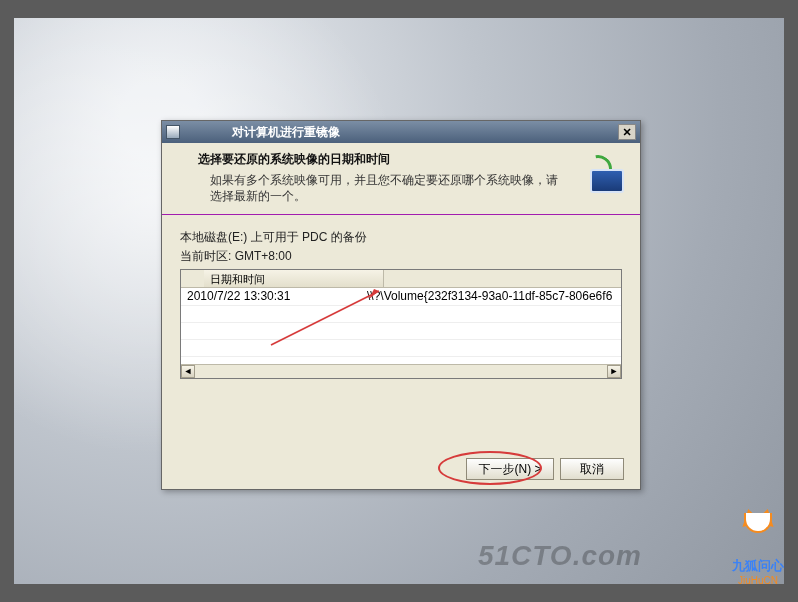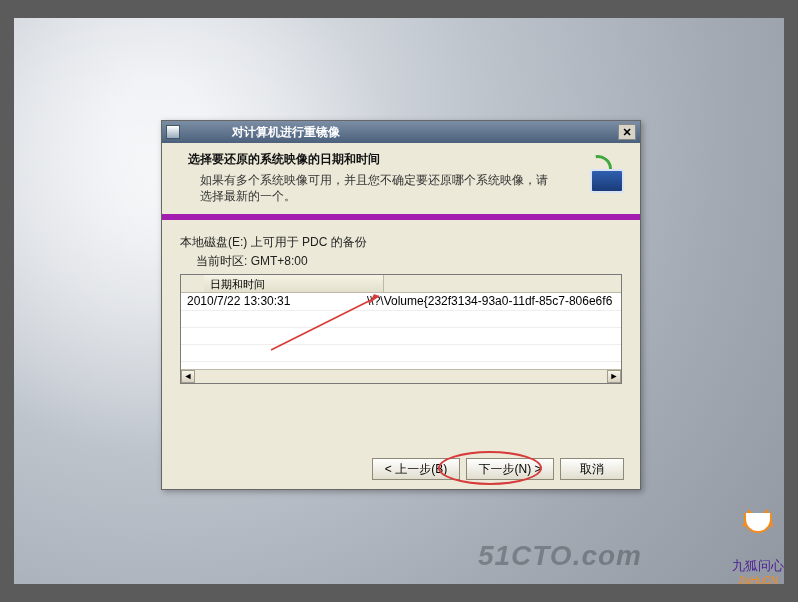--- a/index.html
+++ b/index.html
@@ -22,33 +22,33 @@
       height:22px; line-height:22px; padding:0 4px;
       background: linear-gradient(to bottom,#7b8ea5,#4b607b);
       color:#fff; display:flex; align-items:center; font-weight:bold; font-size:12px;gap:48px;
     }
     .titlebar .app-icon { width:14px; height:14px; margin-right:4px;
       background:linear-gradient(#fff,#9ab); border:1px solid #456; display:inline-block; }
     .titlebar .spacer { flex:1; }
     .titlebar .close { width:18px; height:16px; background:#d8d4c8; color:#000;
       border:1px solid #888; text-align:center; line-height:14px; font-family:Arial; font-size:11px; cursor:pointer; }
     .header {
-      padding:8px 14px 10px 26px; border-bottom:6px solid #a21caf; position:relative;
+      padding:8px 14px 10px 36px; border-bottom:1px solid #a21caf; position:relative;
     }
     .header .title { font-weight:bold; color:#111; font-size:12px; }
     .header .subtitle { margin-top:4px; color:#333; font-size:12px; line-height:1.35; max-width:370px; padding-left:12px; }
     .header .side-icon { position:absolute; right:12px; top:10px; width:48px; height:42px; }
     .header .side-icon .mon { position:absolute; right:4px; bottom:2px; width:34px; height:24px;
       background:linear-gradient(#2f5fb0,#1a3b78); border:2px solid #d8e4f6; border-radius:3px; }
     .header .side-icon .swoosh { position:absolute; left:4px; top:2px; width:28px; height:28px;
       border:3px solid #3fa83f; border-left-color:transparent; border-bottom-color:transparent;
       border-radius:50%; transform:rotate(35deg); }
     .body { padding:14px 18px 0; }
     .info-line { font-size:12px; color:#222; }
-    .tz-line { font-size:12px; color:#222; margin-top:2px; margin-left:16px; }
+    .tz-line { font-size:12px; color:#222; margin-top:2px; margin-left:0; }
     .listbox {
       margin-top:4px; height:110px; border:1px solid #7a7a7a; background:#fff; position:relative;
       overflow:hidden;
     }
     .listhead { height:18px; display:flex; background:#ece9d8; border-bottom:1px solid #bdb9a8; font-size:11px; }
     .listhead .col { border-right:1px solid #bdb9a8; padding:2px 6px; background:linear-gradient(#f6f3e6,#e3dfcc);margin-left:23px; }
     .col1 { width:180px; }
     .col2 { flex:1; }
     .row { display:flex; height:17px; font-size:12px; }
     .row .cell { padding:1px 6px; white-space:nowrap; overflow:hidden; }
@@ -75,21 +75,21 @@
     
     .wm1 { position:absolute; bottom:30px; right:156px; color:rgba(0,0,0,0.25);
       font-family:Arial; font-size:28px; font-style:italic; font-weight:bold; letter-spacing:1px; }
     .wm2 { position:absolute; right:14px; bottom:16px; text-align:center; }
     .wm2 .fox { width:42px; height:32px; margin:0 auto 2px; position:relative; }
     .wm2 .fox .ear { position:absolute; width:0; height:0; border:10px solid transparent; border-bottom:16px solid #f58b1f; top:-4px; }
     .wm2 .fox .ear.l { left:2px; transform:rotate(-14deg); }
     .wm2 .fox .ear.r { right:2px; transform:rotate(14deg); }
     .wm2 .fox .face { position:absolute; left:7px; top:10px; width:28px; height:20px;
       background:#fff; border-radius:0 0 14px 14px; border:2px solid #f58b1f; border-top:none; }
-    .wm2 .t1 { color:#4c1d95; font-size:13px; font-weight:normal;margin-top:22px; }
+    .wm2 .t1 { color:#3b82f6; font-size:13px; font-weight:bold;margin-top:22px; }
     .wm2 .t2 { color:#f58b1f; font-size:10px; }
   </style>
 </head>
 <body>
 
 <div class="glow"></div>
 <div class="frame"></div>
 
 <div class="dialog">
   <div class="titlebar">
@@ -131,21 +131,20 @@
         <polygon points="118,6 108,14 113,4" fill="#d63b3b"></polygon>
       </svg>
       <div class="scroll-h">
         <div class="scroll-btn">◄</div>
         <div class="scroll-btn r">►</div>
       </div>
     </div>
   </div>
 
   <div class="btnbar">
-    <div class="wbtn">&lt; 上一步(B)</div>
     <div class="wbtn">下一步(N) &gt;</div>
     <div class="wbtn" style="min-width:64px">取消</div>
   </div>
   <div class="ring"></div>
 </div>
 
 <div class="wm1">51CTO.com</div>
 <div class="wm2">
   <div class="fox">
     <div class="ear l"></div>

